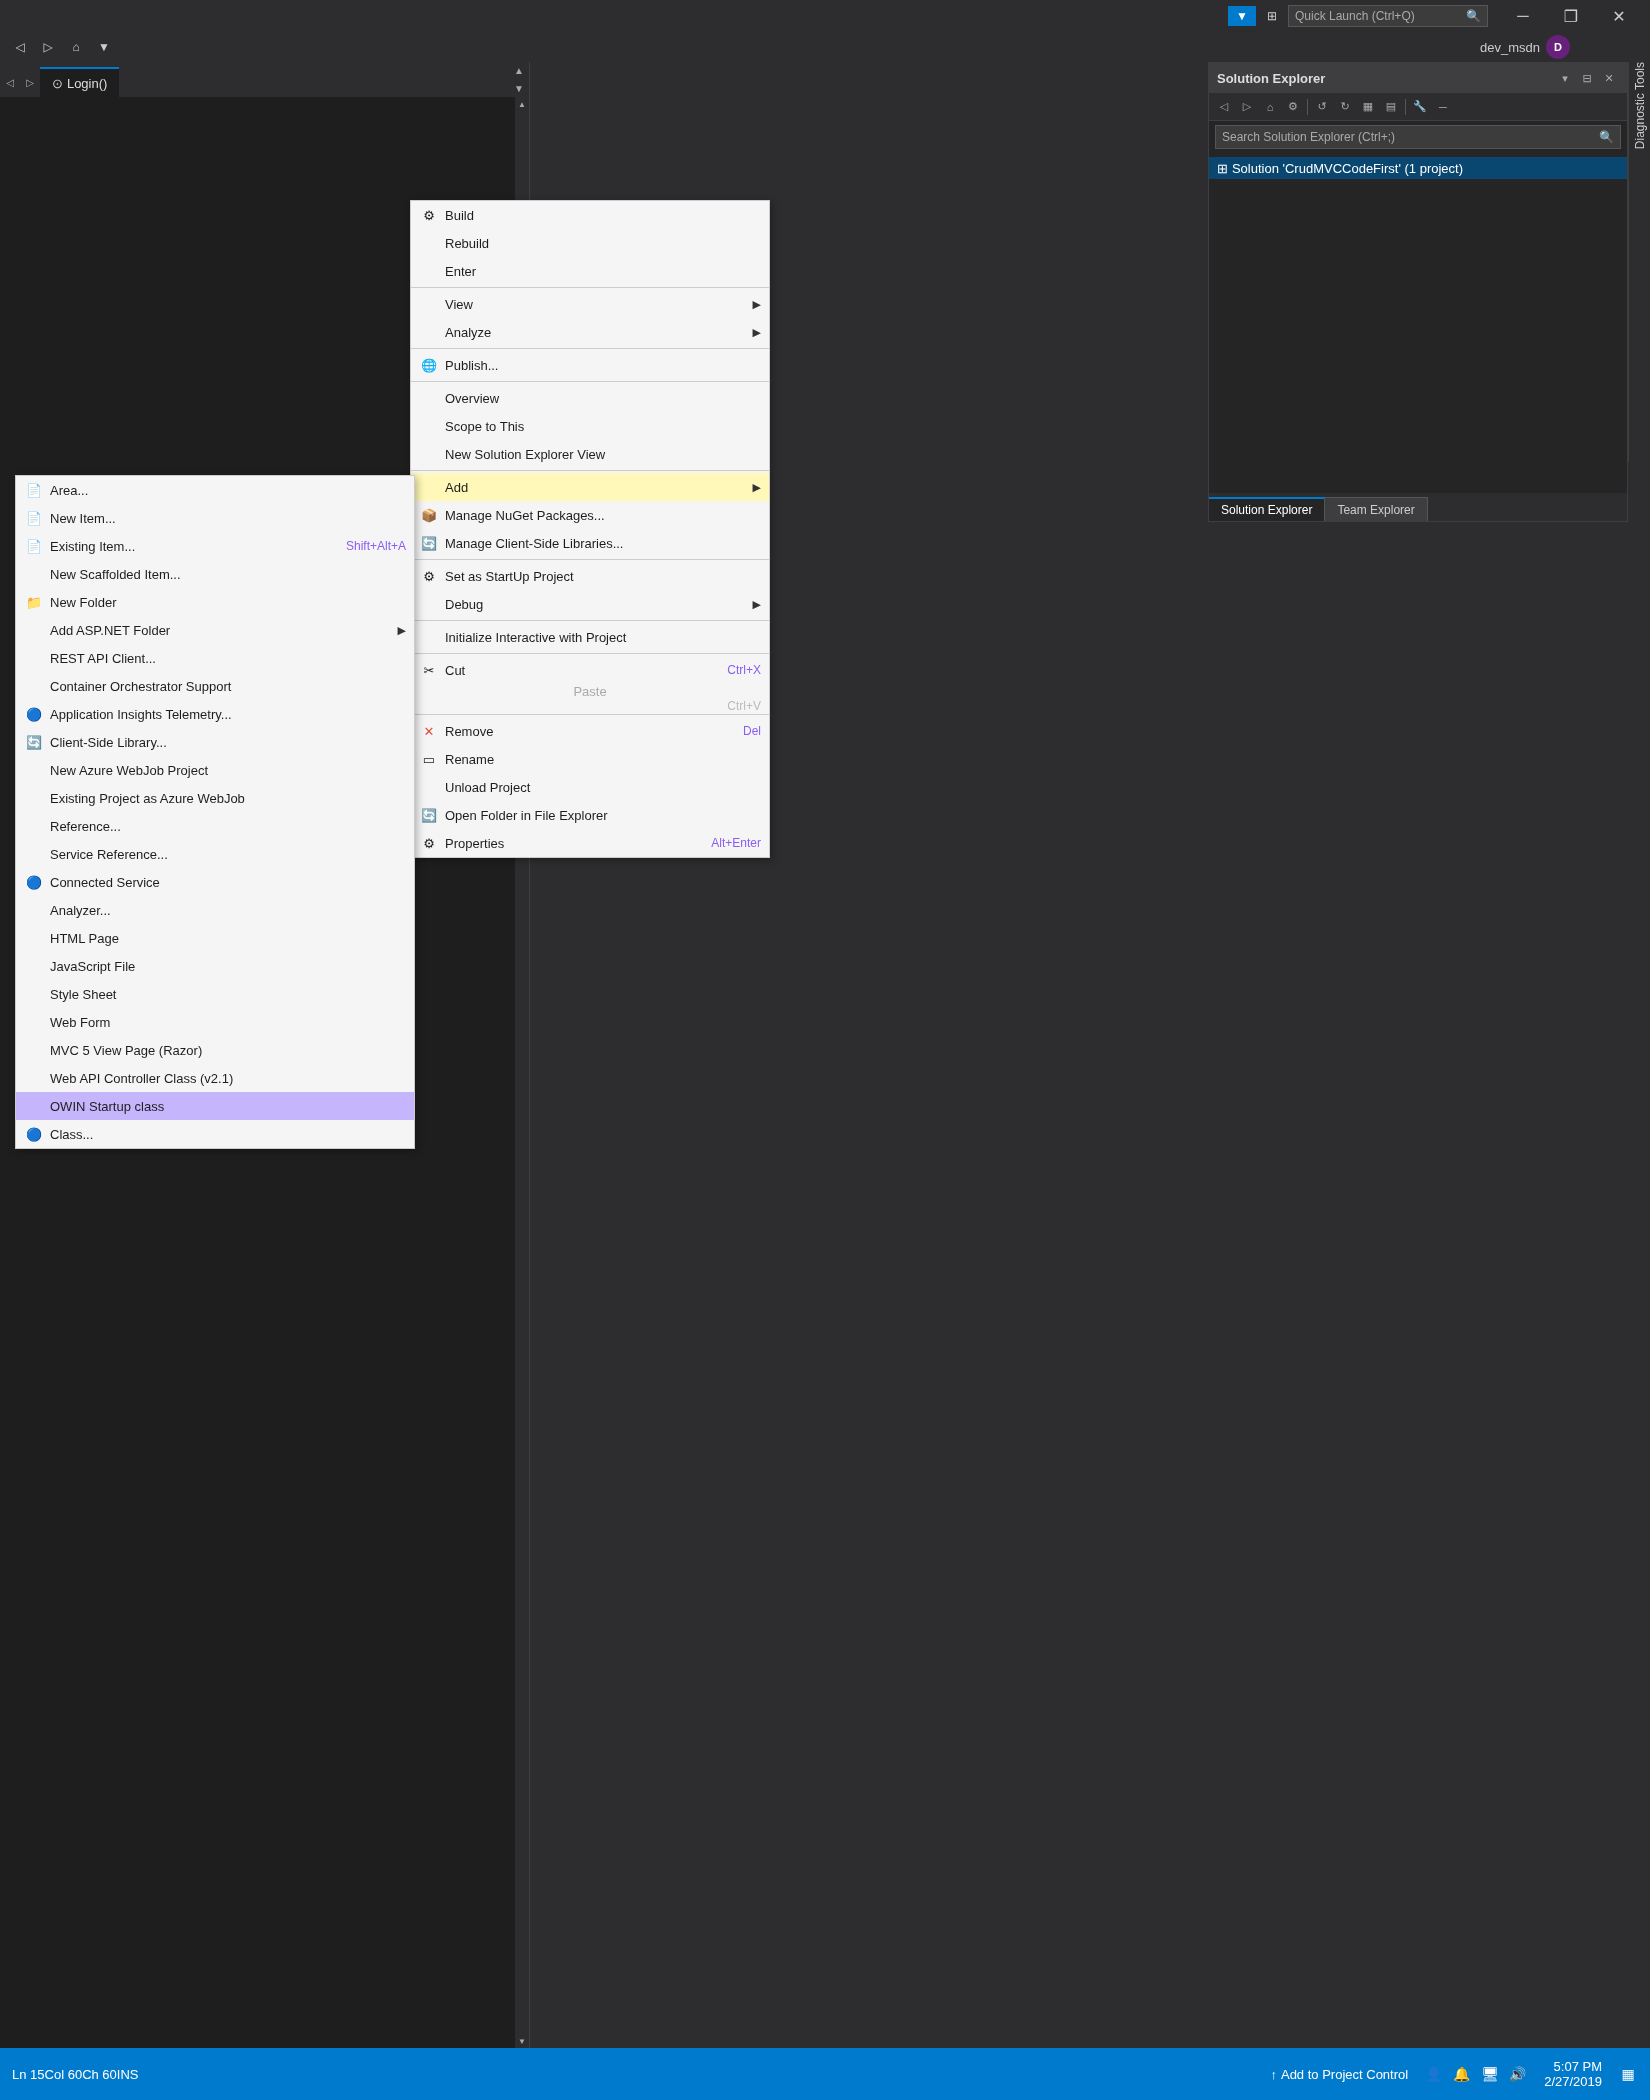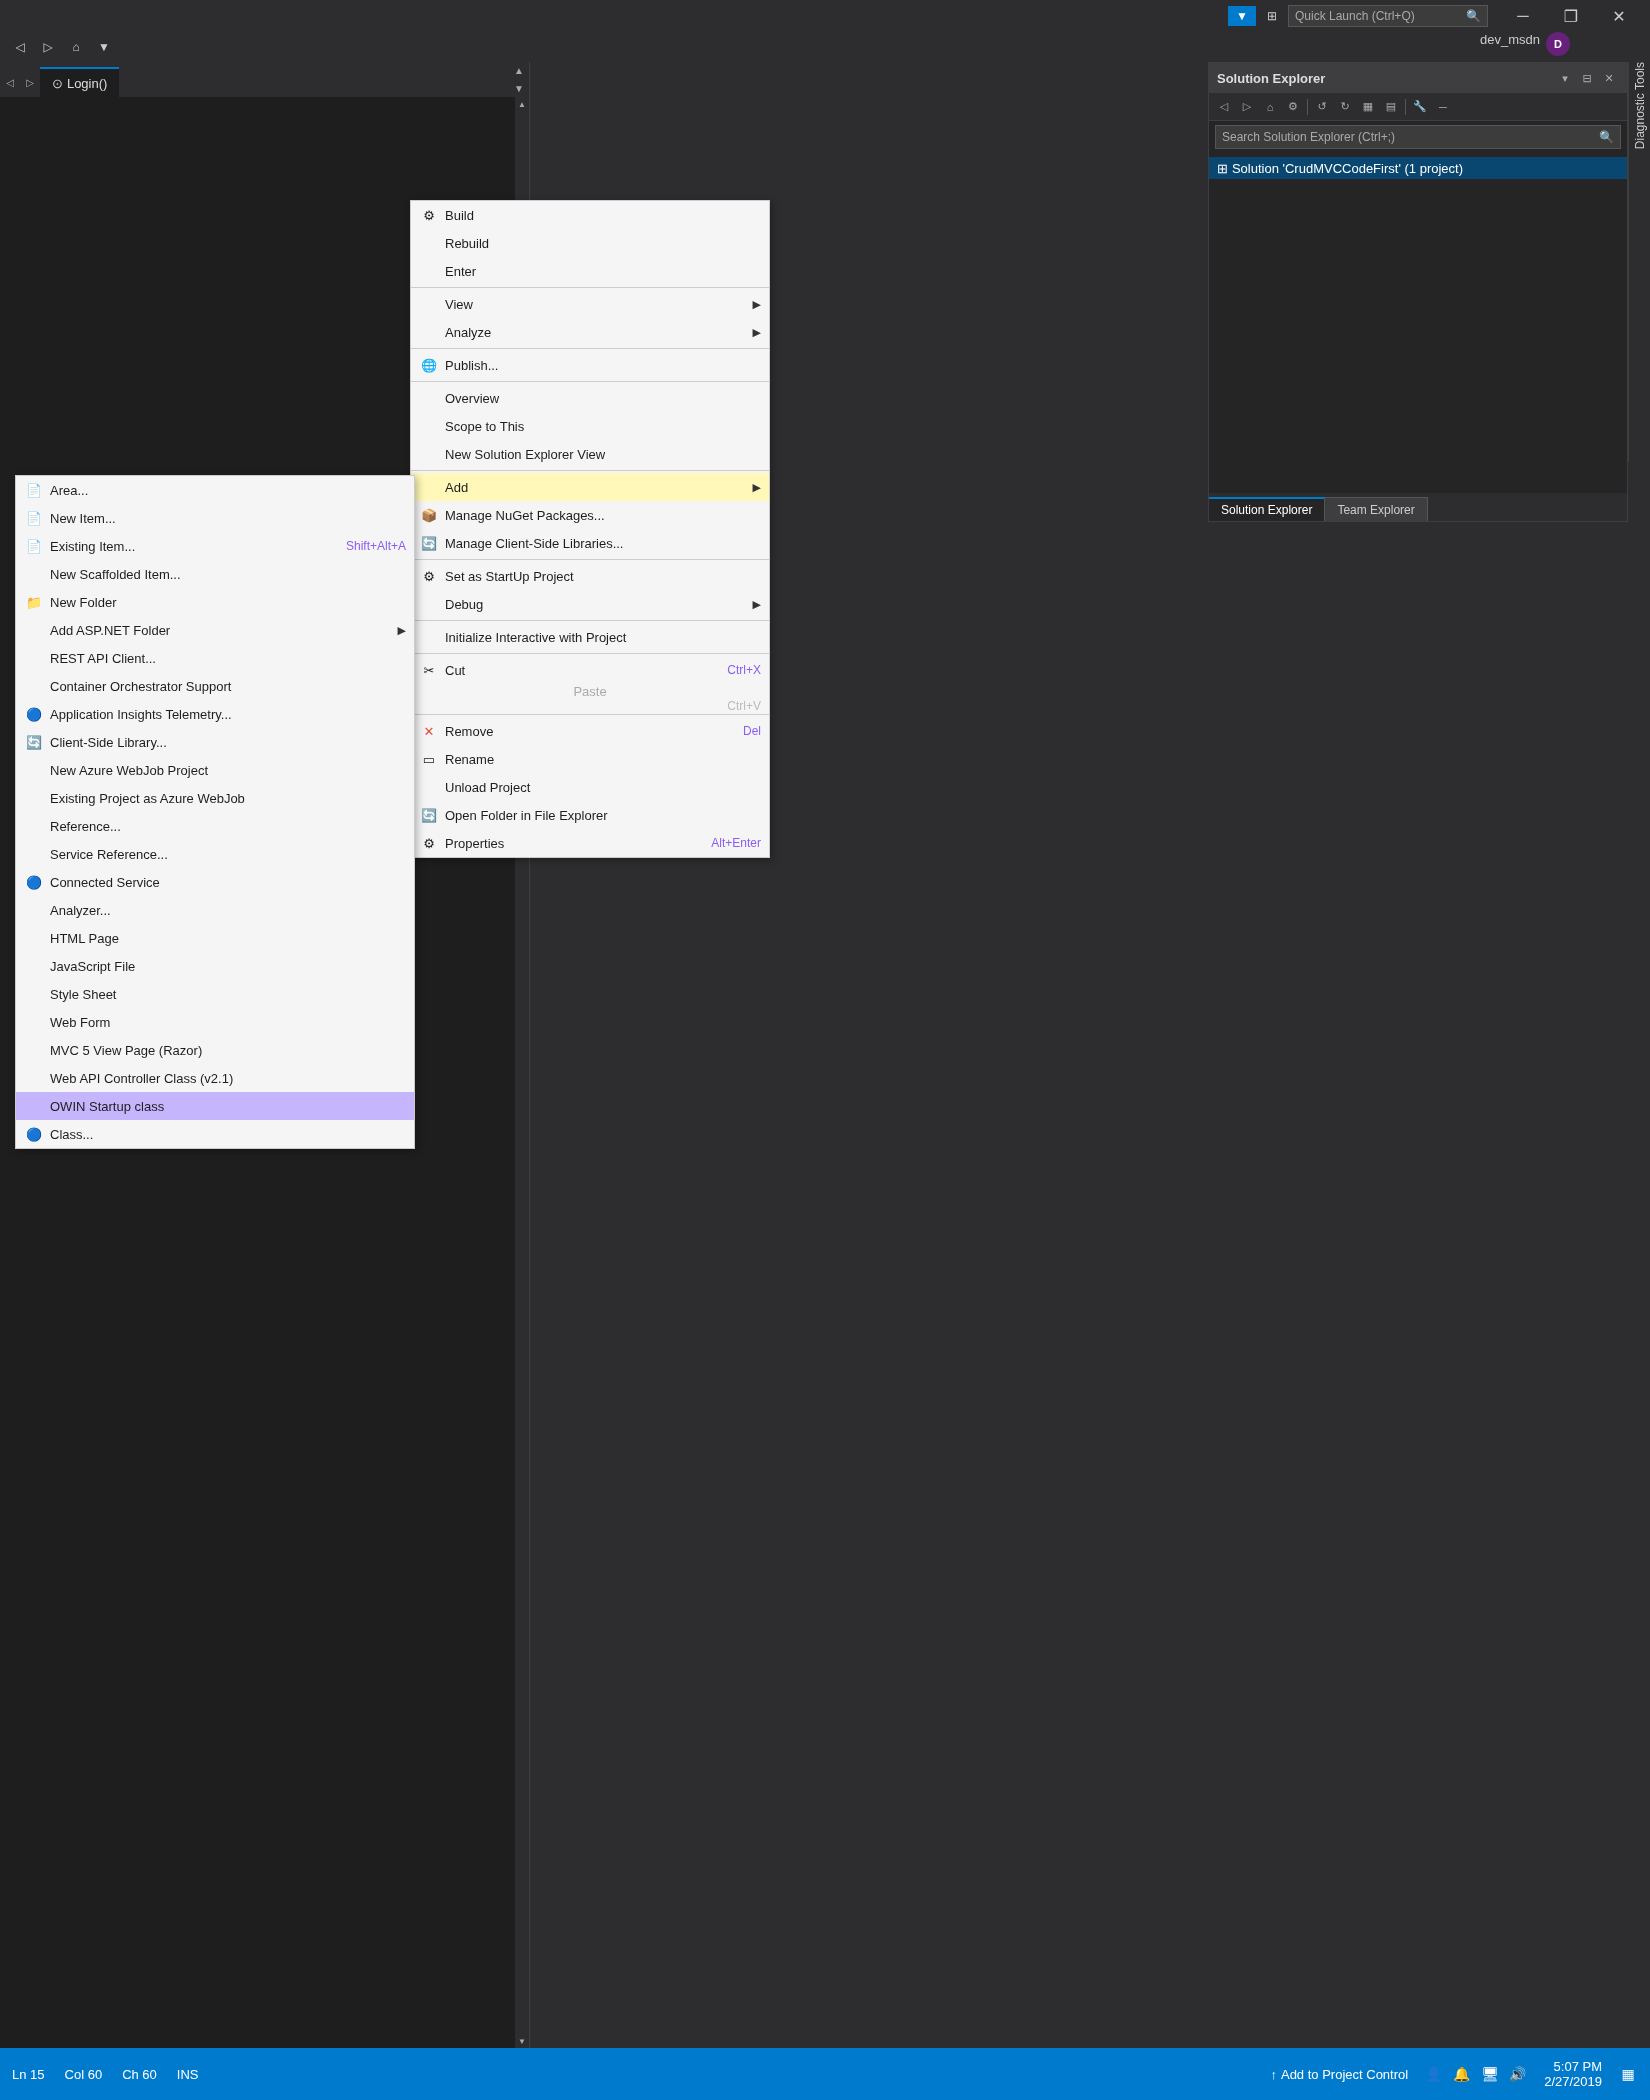--- a/index.html
+++ b/index.html
@@ -71,21 +71,21 @@
       color: #ccc; font-size: 12px;
     }
 
     
     .user-bar {
       position: absolute;
       top: 32px;
       right: 80px;
       height: 30px;
       display: flex;
-      align-items: flex-start;
+      align-items: center;
       color: #ccc;
       font-size: 13px;
     }
     .user-avatar {
       width: 24px; height: 24px;
       background: #68217a;
       border-radius: 50%;
       display: flex; align-items: center; justify-content: center;
       color: white; font-size: 11px; font-weight: bold;
       margin-left: 6px;
@@ -336,21 +336,21 @@
       right: 0;
       height: 52px;
       background: #007acc;
       display: flex;
       align-items: center;
       padding: 0 12px;
       color: white;
       font-size: 13px;
     }
     .status-left {
-      display: flex; gap: 20px; align-items: center;
+      display: flex; align-items: center;
     }
     .status-right {
       margin-left: auto;
       display: flex; gap: 16px; align-items: center;
     }
     .status-right-time {
       text-align: right;
       font-size: 13px;
     }
     .status-icons {

